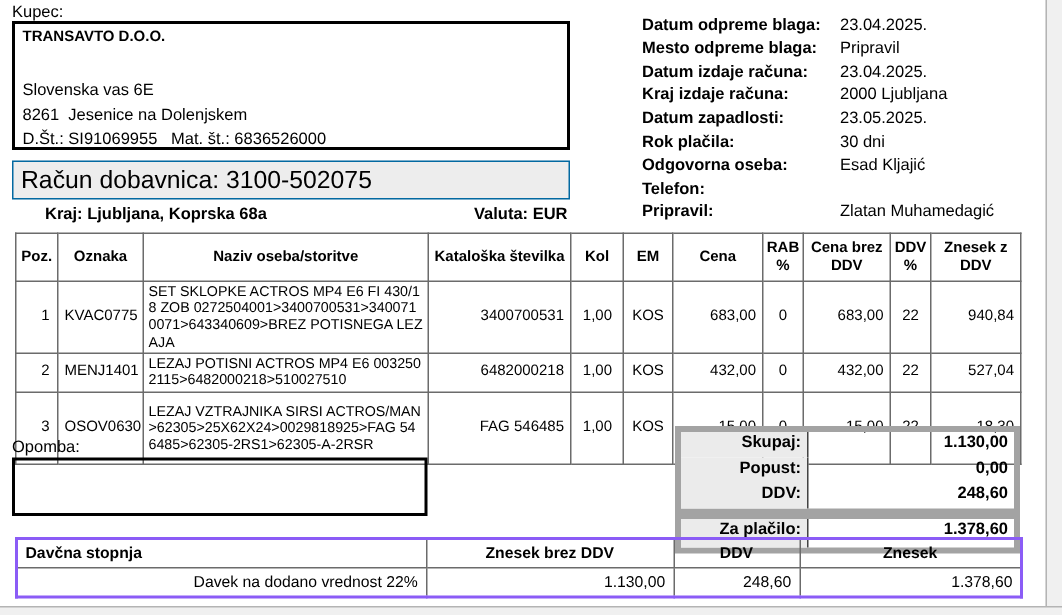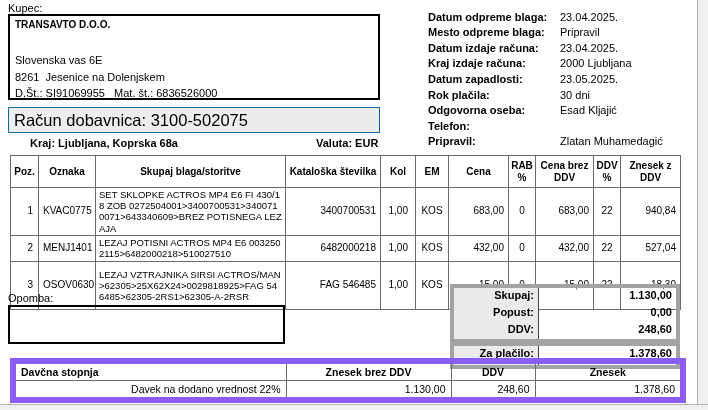--- a/index.html
+++ b/index.html
@@ -51,21 +51,21 @@
   .tot-row { display:flex; height:17px; }
   .tot-final .tot-row { height:19px; }
   .tot-label { width:85px; background:#ebebeb; font-weight:bold; text-align:right; padding:1px 4px 0 0; border-right:1px solid #444; }
   .tot-value { flex:1; font-weight:bold; text-align:right; padding:1px 4px 0 0; }
 
   
   .opomba-label { position:absolute; left:8px; top:292px; font-size:11px; }
   .opomba-box { position:absolute; left:8px; top:305px; width:277px; height:39px; border:2px solid #000; }
 
   
-  .tax { position:absolute; left:10px; top:358px; width:670px; border:6px solid #8b5cf6; }
+  .tax { position:absolute; left:10px; top:358px; width:670px; border:2px solid #8b5cf6; }
   .tax th, .tax td { border:1px solid #6b6b6b; font-size:10.5px; overflow:hidden; }
   .tax th { font-weight:bold; height:19px; text-align:center; vertical-align:middle; }
   .tax th.h-left { text-align:left; padding-left:5px; }
   .tax td { height:20px; vertical-align:middle; padding:0 5px; }
   .tax td.t-name { text-align:right; }
   .tax td.t-num { text-align:right; }
 
   
   .edge-right { position:absolute; left:697px; top:0; width:11px; height:410px; background:#f0f0f0; border-left:1px solid #b4b4b4; }
   .edge-bottom { position:absolute; left:0; top:404px; width:708px; height:6px; background:#f0f0f0; border-top:1px solid #b4b4b4; }
@@ -138,21 +138,21 @@
         <col style="width:60px">
         <col style="width:27px">
         <col style="width:58px">
         <col style="width:27px">
         <col style="width:60px">
     </colgroup>
     <tbody>
         <tr>
       <th>Poz.</th>
       <th>Oznaka</th>
-      <th>Skupaj blaga/storitve</th>
+      <th>Naziv oseba/storitve</th>
       <th>Kataloška številka</th>
       <th>Kol</th>
       <th>EM</th>
       <th>Cena</th>
       <th>RAB %</th>
       <th>Cena brez DDV</th>
       <th>DDV %</th>
       <th>Znesek z DDV</th>
     </tr>
     <tr class="r1">

